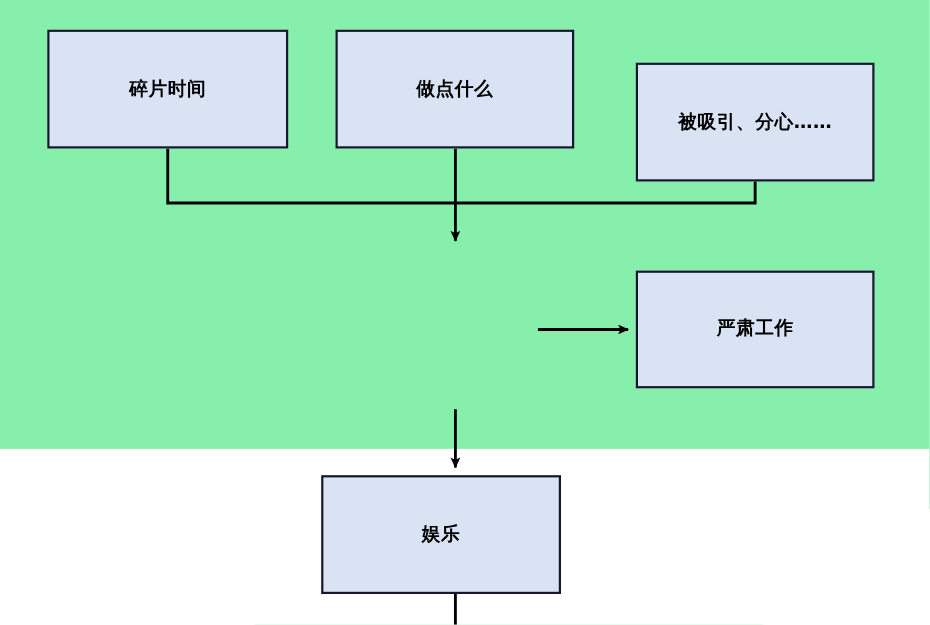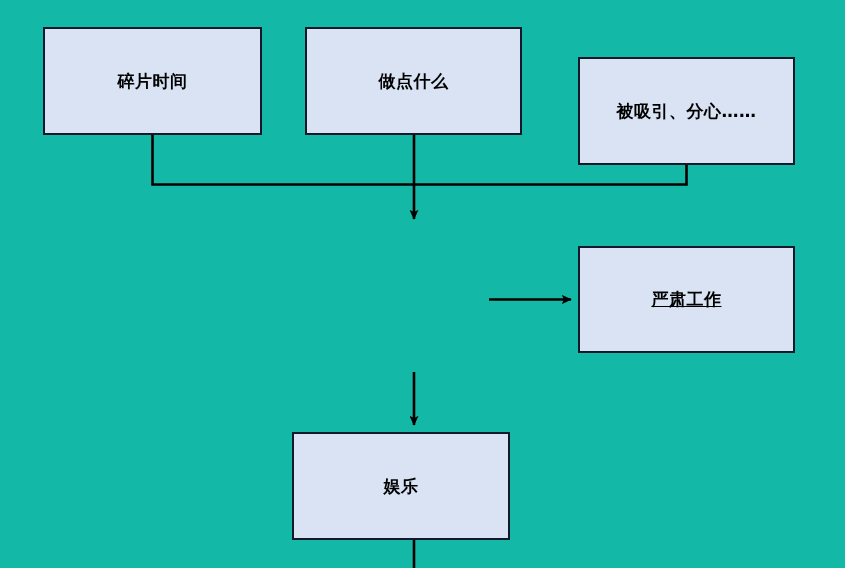--- a/index.html
+++ b/index.html
@@ -10,22 +10,22 @@
   body {
     width: 845px;
     height: 568px;
     background: #ffffff;
     font-family: "DejaVu Sans", "Liberation Sans", sans-serif;
     overflow: hidden;
   }
   #canvas {
     position: relative;
     width: 845px;
-    height: 568px;
-    background: #14b8a6;
+    height: 408px;
+    background: #86efac;
   }
   #edges {
     position: absolute;
     left: 0;
     top: 0;
     width: 845px;
     height: 568px;
   }
   .node {
     position: absolute;
@@ -102,21 +102,21 @@
 
   <div class="node node-box" style="left:305px; top:27px; width:217px; height:108px;">
     <span class="node-label">做点什么</span>
   </div>
 
   <div class="node node-box" style="left:578px; top:27px; width:217px; height:108px;margin-top:30px;">
     <span class="node-label">被吸引、分心……</span>
   </div>
 
 
-  <div class="node node-box" style="left:578px; top:246px; width:217px; height:107px;text-decoration:underline;">
+  <div class="node node-box" style="left:578px; top:246px; width:217px; height:107px;">
     <span class="node-label">严肃工作</span>
   </div>
 
   <div class="node node-box" style="left:292px; top:432px; width:218px; height:108px;">
     <span class="node-label">娱乐</span>
   </div>
 
 </div>
 
 </body></html>

